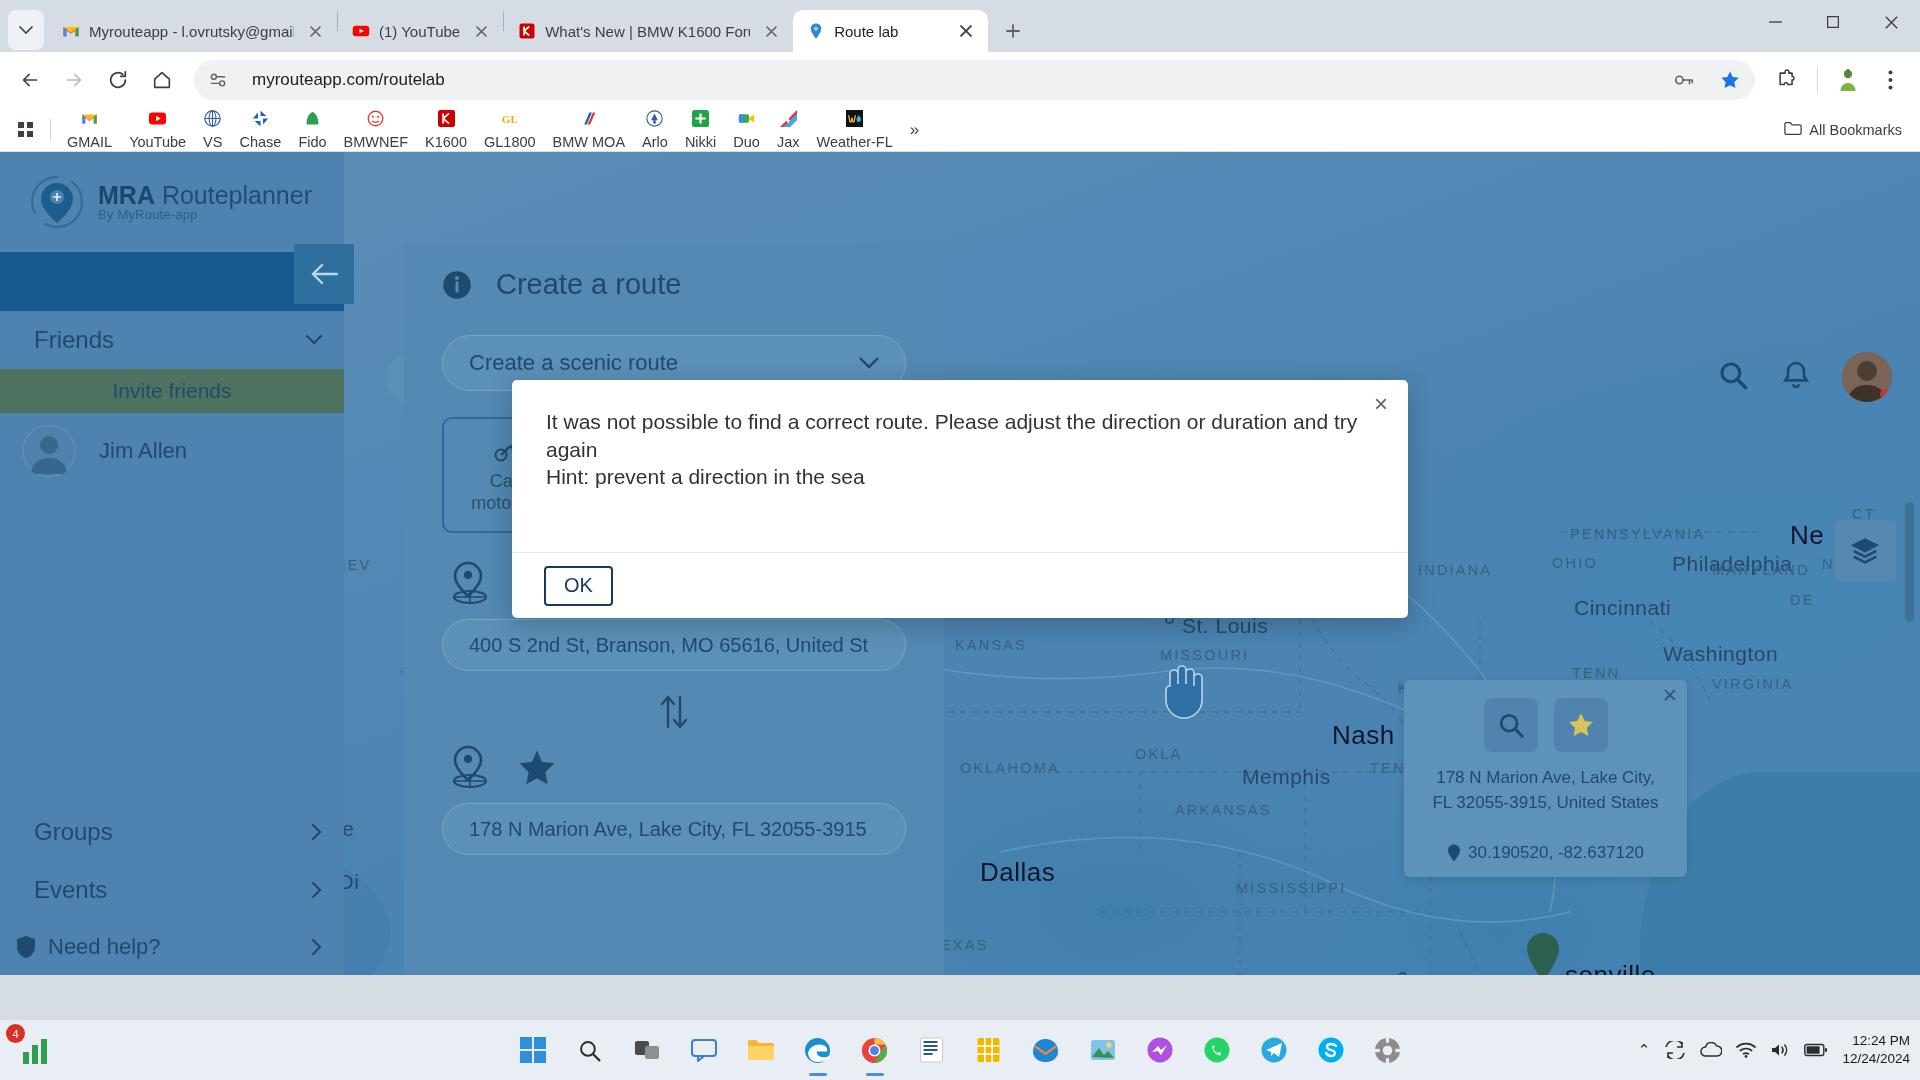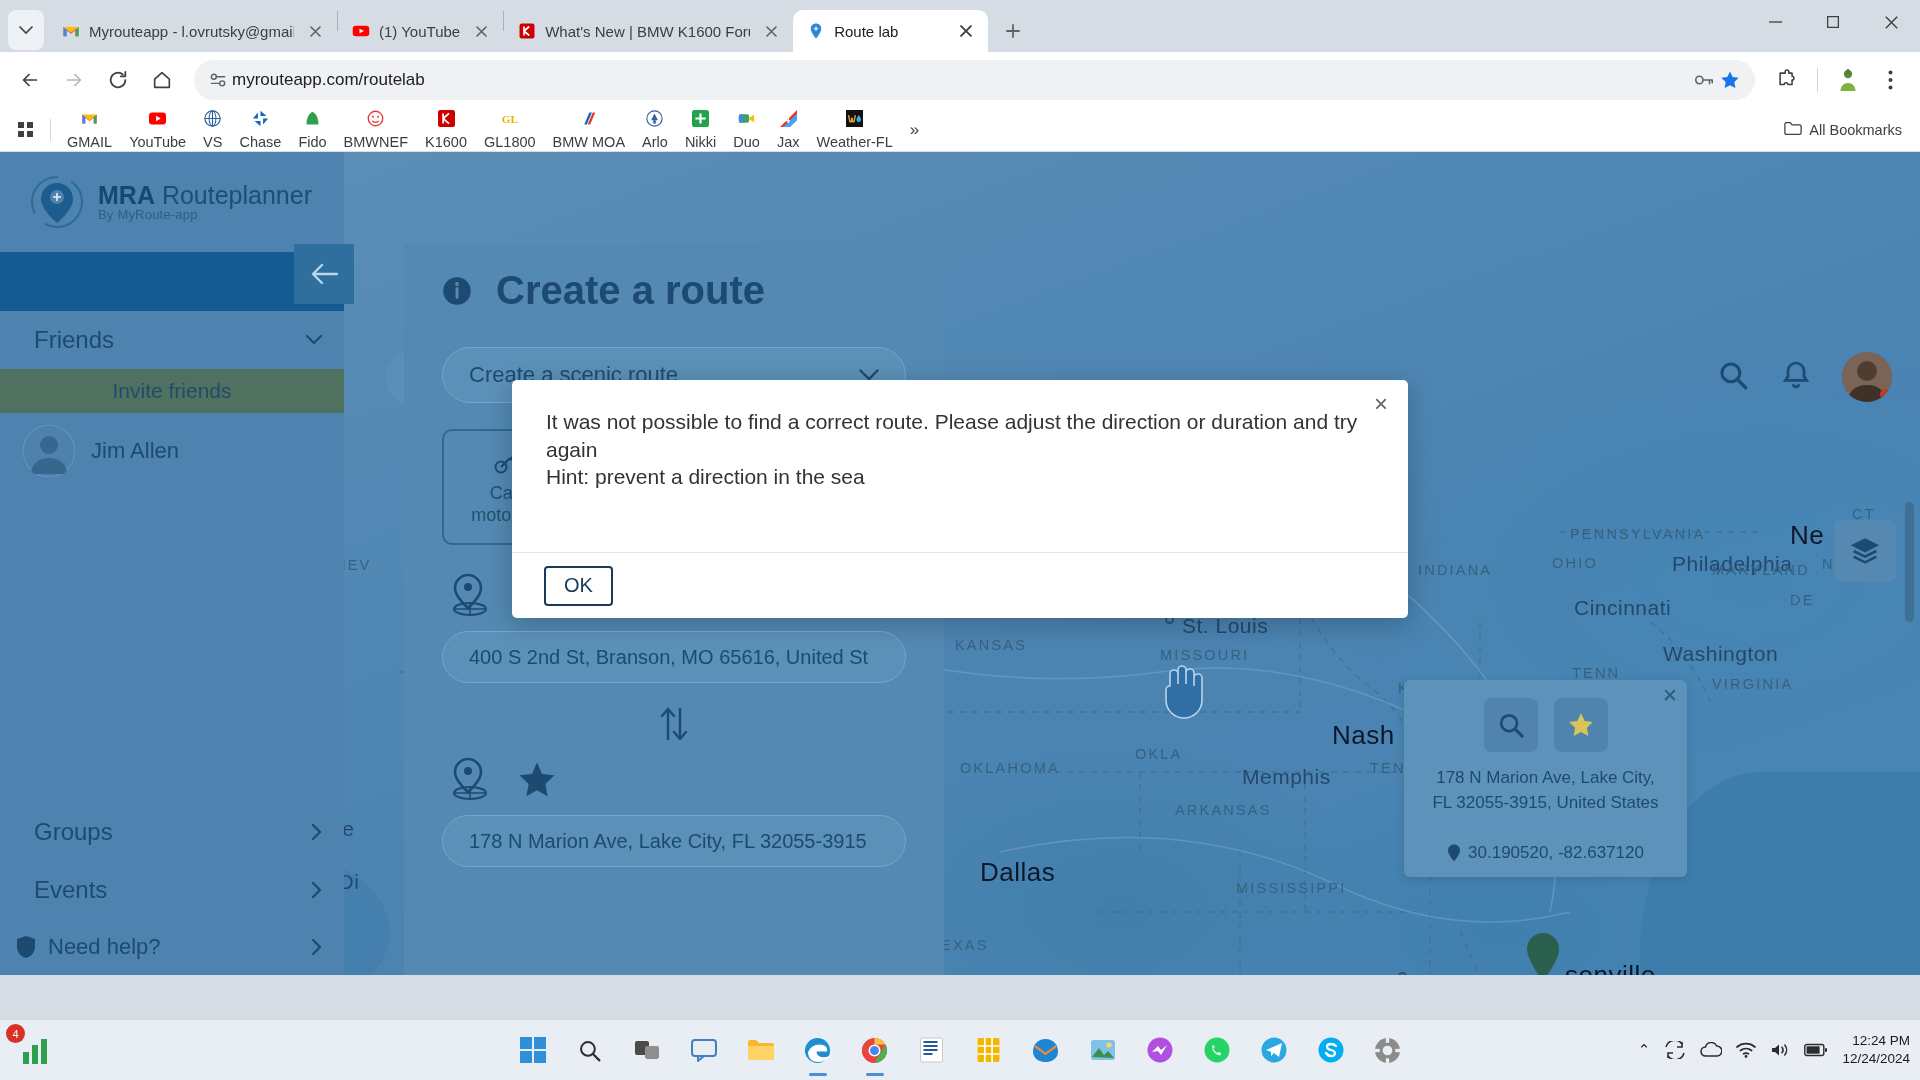--- a/index.html
+++ b/index.html
@@ -52,21 +52,21 @@
   .toolbar {
     height:56px; background:#ffffff; display:flex; align-items:center;
     padding:0 10px; gap:4px;
   }
   .navbtn {
     width:40px; height:40px; border-radius:50%; display:flex;
     align-items:center; justify-content:center; cursor:pointer; flex:0 0 40px;
   }
   .omnibox {
     flex:1 1 auto; height:40px; background:#eff1f3; border-radius:20px;
-    display:flex; align-items:center; padding:12px 14px; margin:0 8px; gap:4px;
+    display:flex; align-items:center; padding:12px 14px; margin:0 8px; gap:24px;
   }
   .omnibox .url { font-size:17px; color:#202124; flex:1 1 auto; }
   .tb-right { display:flex; align-items:center; gap:2px; }
   .vsep { width:1px; height:24px; background:#d4d6da; margin:0 8px; }
 
   
   .bookmarks {
     height:44px; background:#ffffff; display:flex; align-items:center;
     padding:0 10px; gap:3px; border-bottom:1px solid #dadce0;
     font-size:14.5px; color:#3c4043;
@@ -113,21 +113,21 @@
   .brandtext .l2 { font-size:13px; color:#2c6087; letter-spacing:.2px;}
   .bluebar { height:59px; background:#155b91; }
   .sb-section {
     height:58px; display:flex; align-items:center; justify-content:space-between;
     padding:0 22px 0 34px; font-size:24px; color:#1d4a70; cursor:pointer;
   }
   .sb-invite {
     height:44px; background:#4f7260; display:flex; align-items:center;
     justify-content:center; font-size:21px; color:#214b6c; cursor:pointer;
   }
-  .sb-friend { height:76px; display:flex; align-items:center; gap:15px; padding-left:22px; cursor:pointer;}
+  .sb-friend { height:76px; display:flex; align-items:center; gap:23px; padding-left:22px; cursor:pointer;}
   .sb-friend .avatar {
     width:54px;height:54px;border-radius:50%;background:#4a7ba6;flex:0 0 54px;
     display:flex;align-items:flex-end;justify-content:center;overflow:hidden;
   }
   .sb-friend .nm { font-size:22px; color:#1d4a70; }
   .sb-bottom { position:absolute; bottom:0; left:0; right:0; }
   .sb-help { height:56px; display:flex; align-items:center; padding:0 22px 0 16px; font-size:22px; color:#1d4a70; cursor:pointer; justify-content:space-between;}
 
   
   .collapse-btn {
@@ -135,21 +135,21 @@
     background:#2f6f9e; display:flex; align-items:center; justify-content:center;
     z-index:6; cursor:pointer;
   }
 
   
   .routepanel {
     position:absolute; left:404px; top:92px; width:540px; height:731px;
     background:#5389b3; z-index:4; padding:24px 38px 0 38px;
   }
   .rp-title { display:flex; align-items:center; gap:24px; margin-bottom:34px; }
-  .rp-title .ttl { font-size:40px; font-weight:bold; color:#1d4a70; }
+  .rp-title .ttl { font-size:29px; font-weight:normal; color:#1d4a70; }
   .rp-select {
     height:56px; background:#5b90b8; border:1px solid #76a6c8; border-radius:28px;
     display:flex; align-items:center; padding:0 26px; justify-content:space-between;
     font-size:22px; color:#1d4a70; cursor:pointer; margin-bottom:26px;
   }
   .rp-modes { display:flex; gap:16px; margin-bottom:28px; }
   .rp-mode {
     flex:1 1 0; height:116px; border:1px solid #77a7c9; border-radius:10px;
     display:flex; flex-direction:column; align-items:center; justify-content:center;
     gap:9px; color:#23516f; font-size:18px; text-align:center; cursor:pointer; line-height:1.2;

